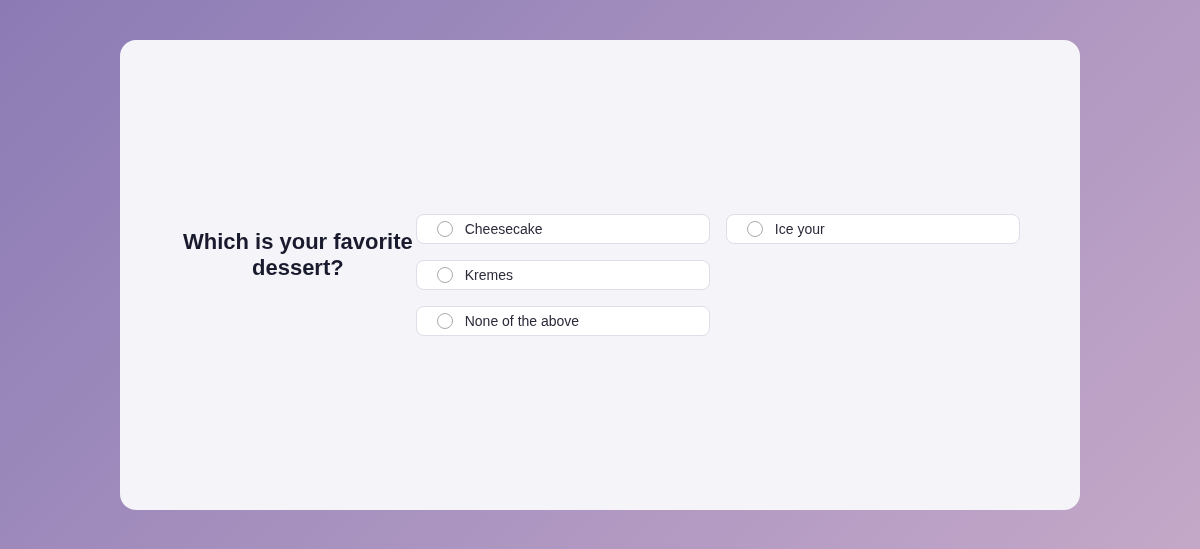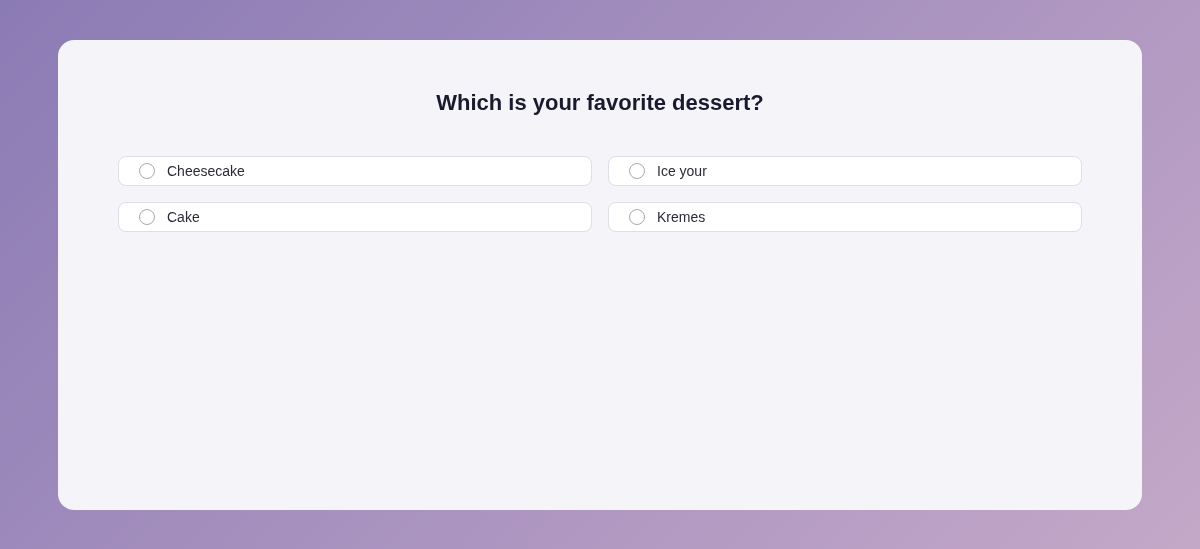--- a/index.html
+++ b/index.html
@@ -14,25 +14,25 @@
       background: linear-gradient(135deg, #8b7bb5 0%, #c4a8c8 100%);
       display: flex;
       align-items: center;
       justify-content: center;
       font-family: -apple-system, BlinkMacSystemFont, 'Segoe UI', sans-serif;
     }
 
     .card {
       background: #f5f4f8;
       border-radius: 16px;
-      width: 1084px;
+      width: 960px;
       min-height: 470px;
       padding: 50px 60px;
       display: flex;
-      flex-direction: column;
+      flex-direction: row;
       align-items: center;
     }
 
     .question-title {
       font-size: 22px;
       font-weight: 700;
       color: #1a1a2e;
       margin-bottom: 40px;
       text-align: center;
     }
@@ -84,25 +84,25 @@
 
     <div class="option-item">
       <span class="radio-circle"></span>
       <span class="option-label">Cheesecake</span>
     </div>
     <div class="option-item">
       <span class="radio-circle"></span>
       <span class="option-label">Ice your</span>
     </div>
 
-    <div class="option-item">
-      <span class="radio-circle"></span>
-      <span class="option-label">Cake</span>
-    </div>
 
     <div class="option-item">
       <span class="radio-circle"></span>
       <span class="option-label">Kremes</span>
     </div>
 
+    <div class="option-item full-width">
+      <span class="radio-circle"></span>
+      <span class="option-label">None of the above</span>
+    </div>
 
   </div>
 </div>
 
 </body></html>

